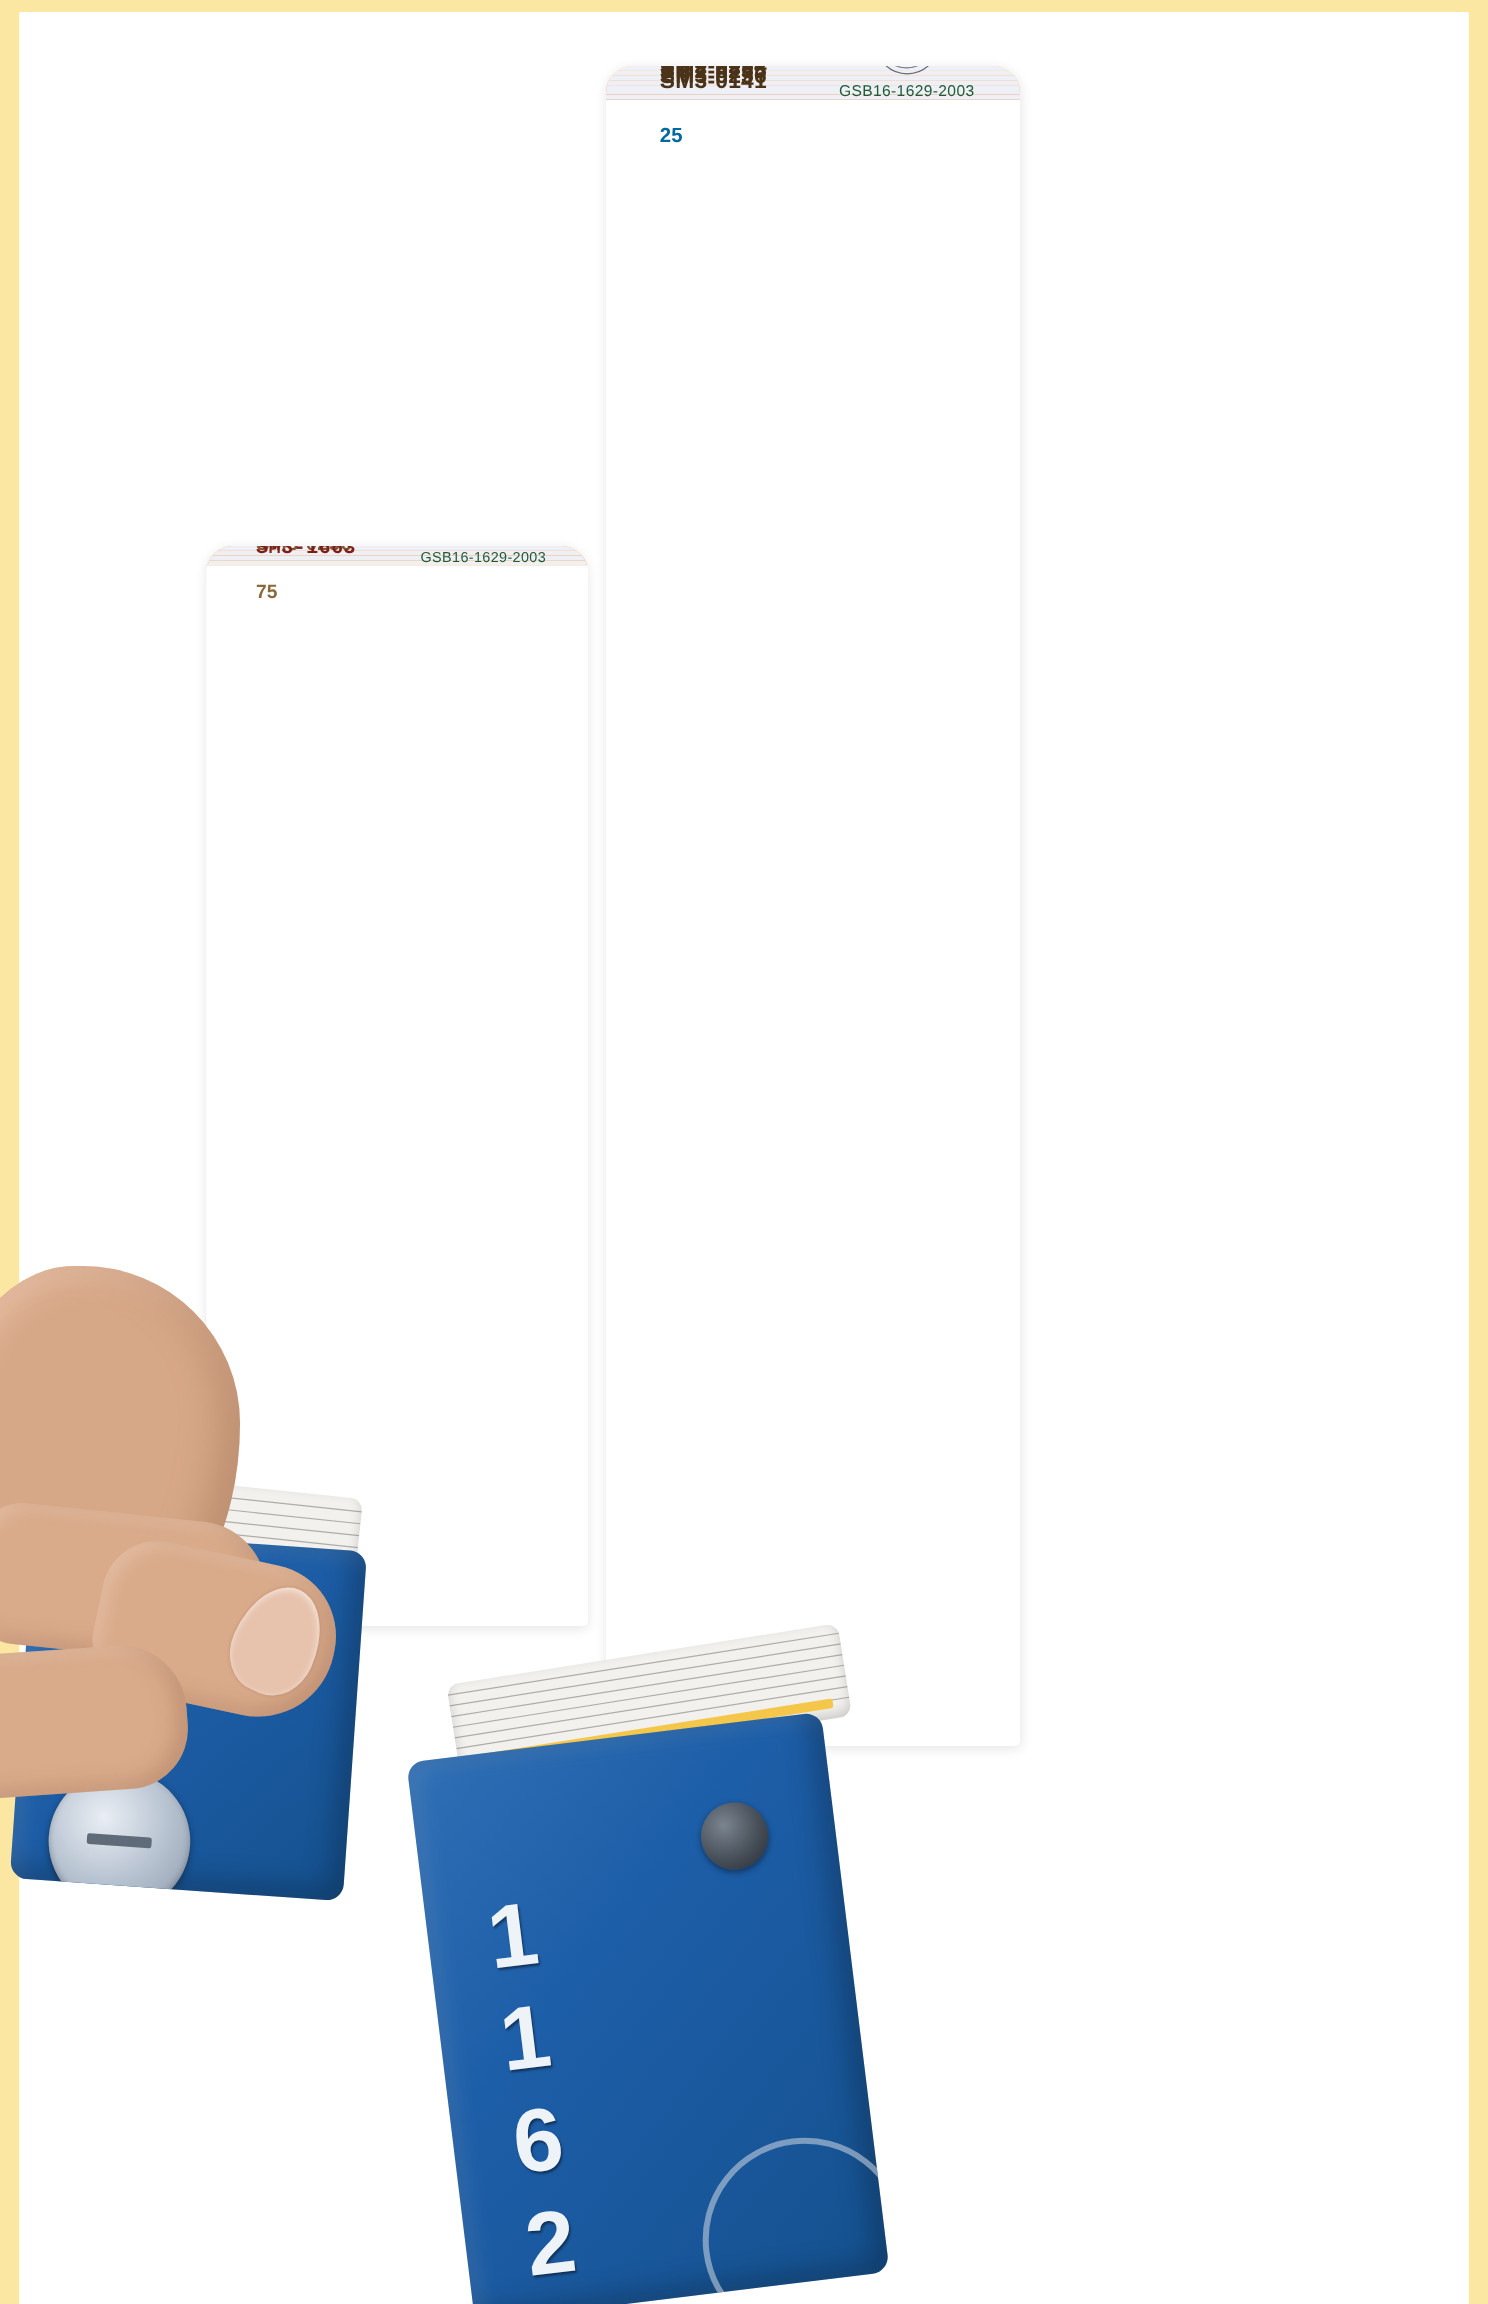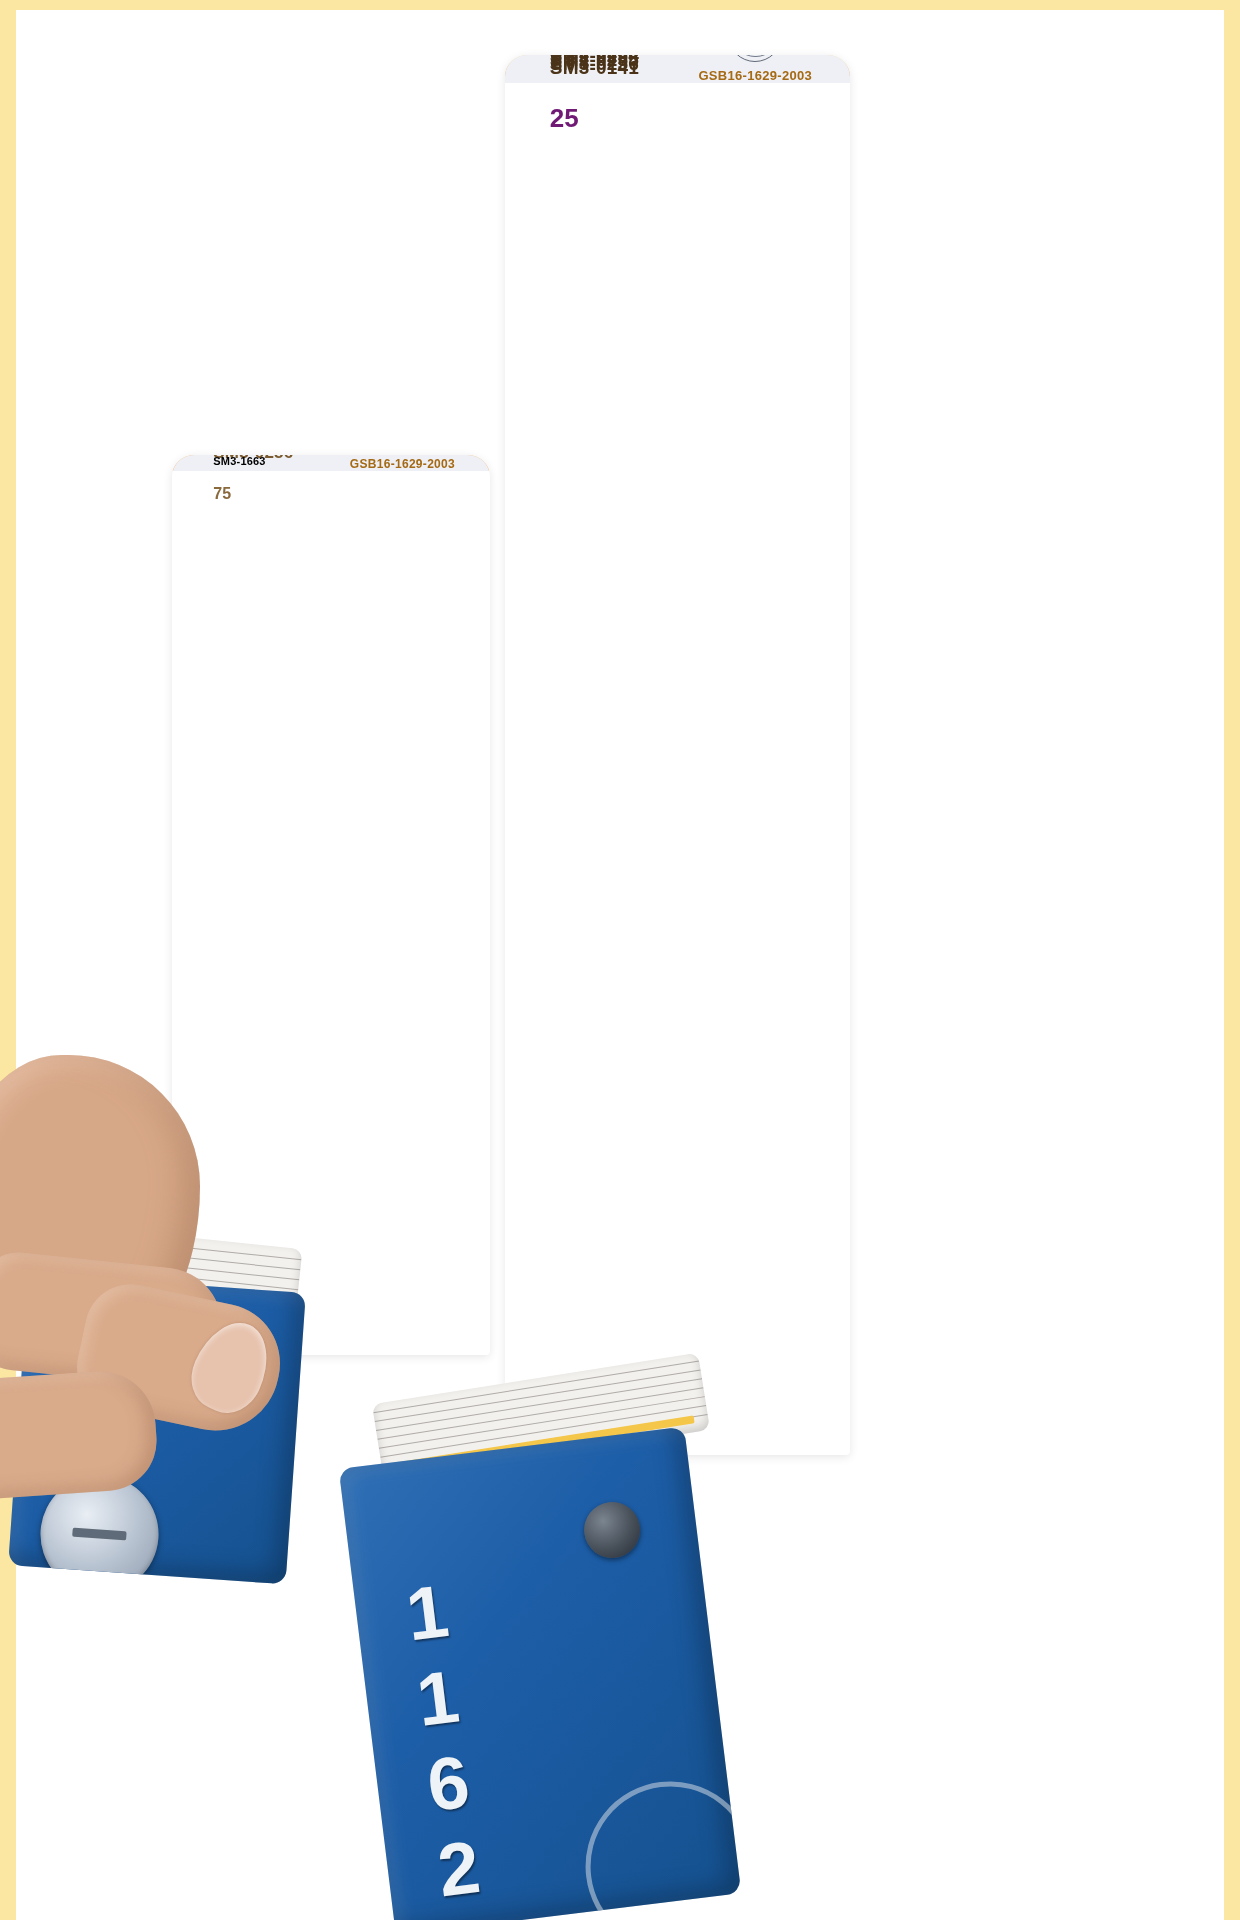--- a/index.html
+++ b/index.html
@@ -102,22 +102,22 @@
     left: 0; right: 0;
     z-index: 2;
     text-align: center;
     color: #6a7180;
     white-space: nowrap;
     overflow: hidden;
   }
   .seal-arc-bot { bottom: 9%; }
   .seal-std {
     margin-top: 6px;
-    font-weight: bold;
-    color: #a16207;
+    font-weight: normal;
+    color: #14532d;
     letter-spacing: 0.3px;
     white-space: nowrap;
   }
 
   
   .hand {
     position: absolute;
     z-index: 6;
     pointer-events: none;
   }
@@ -212,21 +212,21 @@
 <body>
 
 <div id="stage">
 
   <div class="paper"></div>
 
   <div class="card" id="rightCard" style="left:505px; top:55px; width:345px; height:1400px;">
 
     <div id="rightSwatches">
         <div class="swatch" style="background: rgb(246, 217, 168); height: 13.795%;">
-          <div class="sw-index" style="color: #701a75; font-size: 26px; top: 48px;">25</div>
+          <div class="sw-index" style="color: #0369a1; font-size: 17px; top: 48px;">25</div>
         </div>
         <div class="swatch" style="background: rgb(247, 210, 154); height: 12.905%;">
           <div class="sw-code" style="color: rgb(74, 51, 24); font-size: 19px;">SM1-0252</div>
         </div>
         <div class="swatch" style="background: rgb(245, 185, 110); height: 12.905%;">
           <div class="sw-code" style="color: rgb(74, 51, 24); font-size: 19px;">SM2-0253</div>
         </div>
         <div class="swatch" style="background: rgb(242, 171, 119); height: 12.46%;">
           <div class="sw-code" style="color: rgb(74, 51, 24); font-size: 19px;">SM2-0254</div>
         </div>
@@ -257,21 +257,21 @@
         <div class="swatch" style="background: rgb(243, 177, 99); height: 26.3077%;">
           <div class="sw-index" style="color: rgb(138, 106, 61); font-size: 16px; top: 30px;">75</div>
         </div>
         <div class="swatch" style="background: rgb(244, 173, 119); height: 19.7308%;">
           <div class="sw-code" style="color: rgb(122, 90, 46); font-size: 17px;">SM2-0254</div>
         </div>
         <div class="swatch" style="background: rgb(238, 138, 60); height: 19.261%;">
           <div class="sw-code" style="color: rgb(122, 90, 46); font-size: 17px;">SM3-0256</div>
         </div>
         <div class="swatch" style="background: rgb(240, 148, 13); height: 20.2005%;">
-          <div class="sw-code" style="color: #000000; font-size: 11px;">SM3-1663</div>
+          <div class="sw-code" style="color: #7f1d1d; font-size: 17px; font-family: Liberation Mono, monospace;">SM3-1663</div>
         </div>
         <div class="footer" style="background: rgb(223, 226, 234); height: 14.5%;">
           <div class="seal-wrap">
             <div class="seal-std" style="font-size:12px;">GSB16-1629-2003</div>
           </div>
         </div>
       </div>
   </div>
 
   <div class="hand" style="left:-40px; top:1045px; width:360px; height:500px;">

